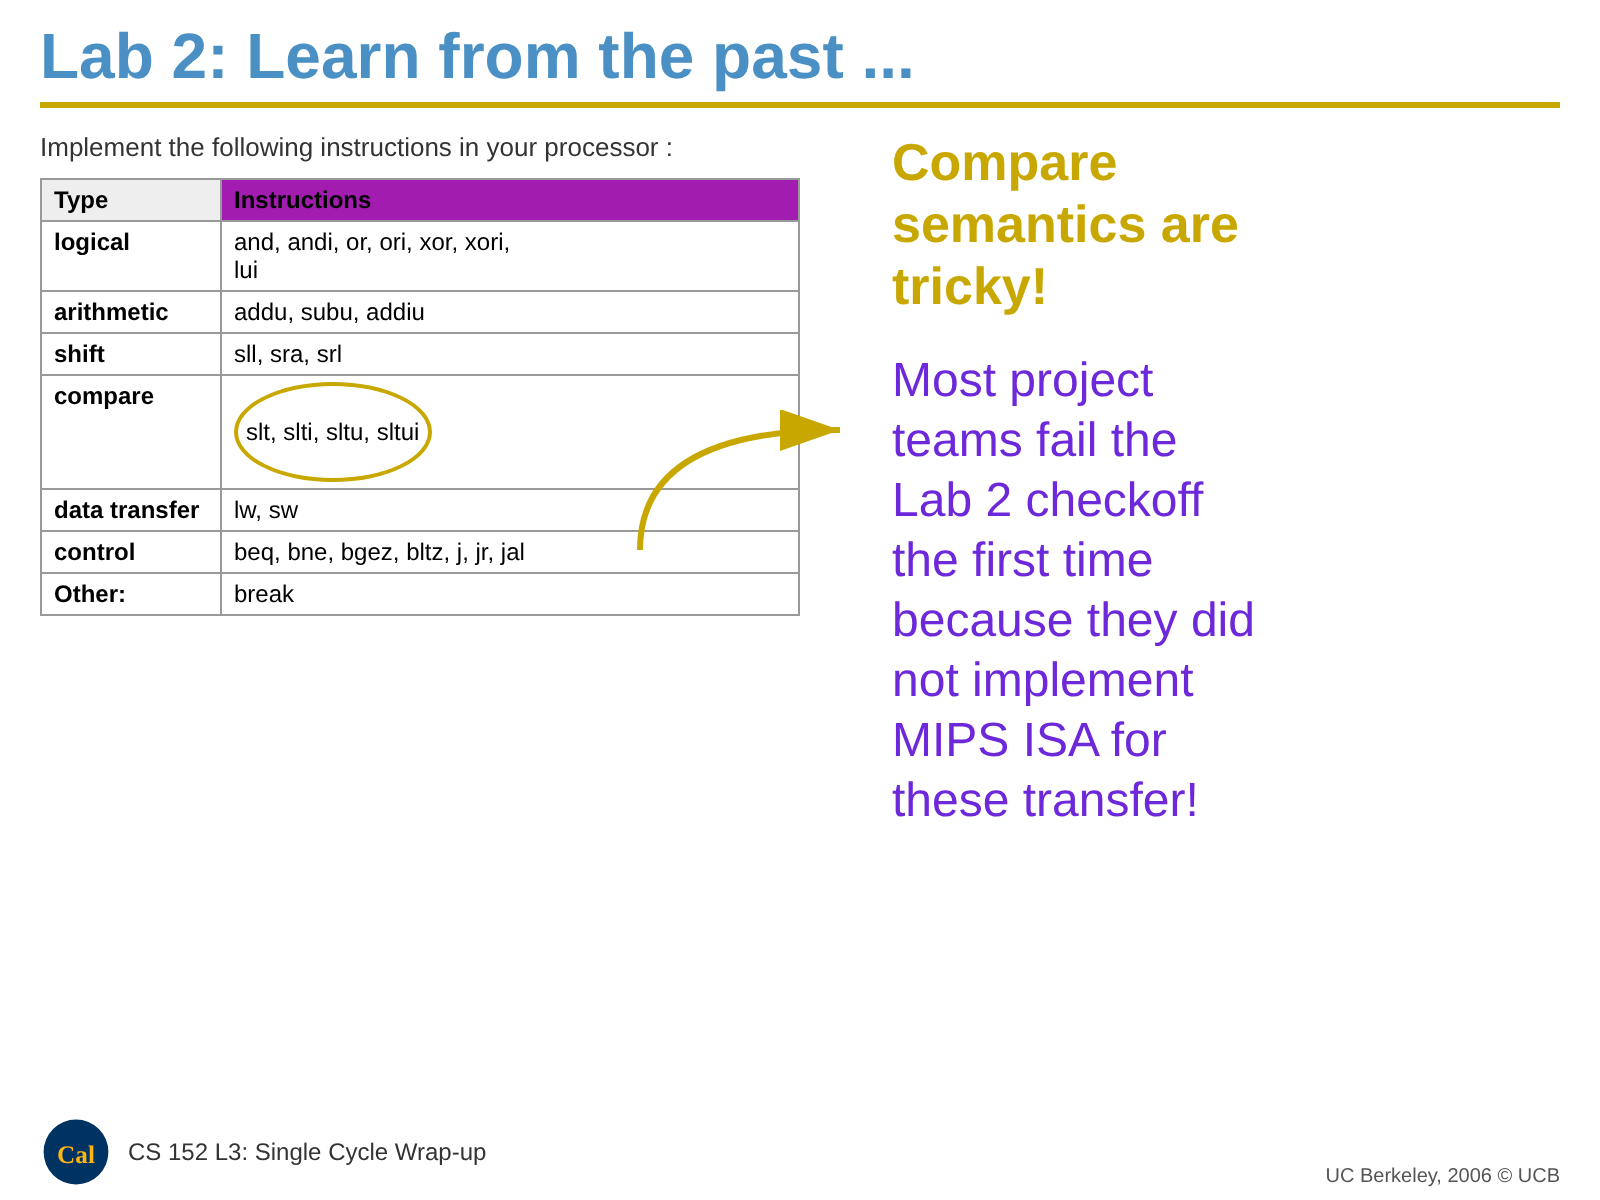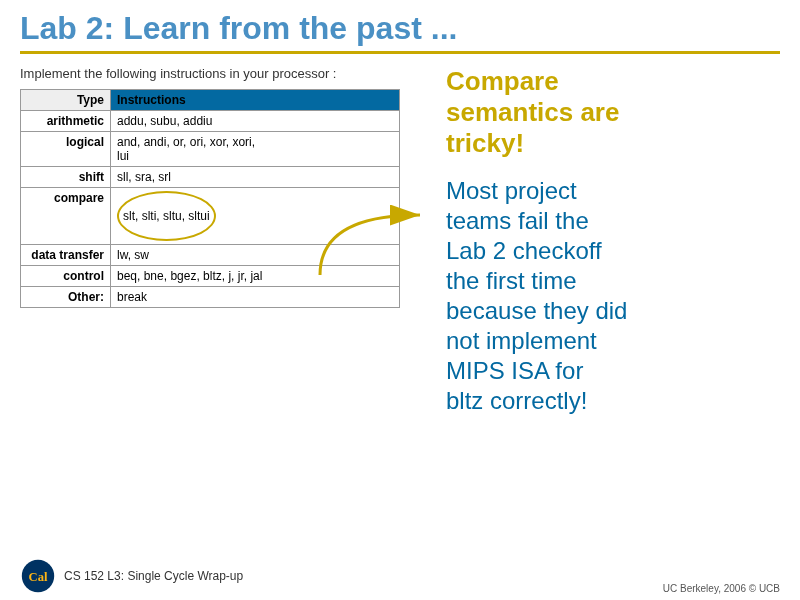--- a/index.html
+++ b/index.html
@@ -59,21 +59,20 @@
 
     .instr-table td {
       border: 1px solid #999;
       padding: 3px 6px;
       vertical-align: top;
     }
 
     .instr-table .col-type {
       font-weight: bold;
       width: 90px;
-      text-align: right;
     }
 
     .slt-highlight {
       background: transparent;
       position: relative;
     }
 
     .oval-container {
       display: inline-block;
       border: 2px solid #c8a800;
@@ -93,21 +92,21 @@
 
     .compare-text {
       font-size: 26px;
       font-weight: bold;
       color: #c8a800;
       line-height: 1.2;
     }
 
     .project-text {
       font-size: 24px;
-      color: #0369a1;
+      color: #6d28d9;
       line-height: 1.25;
     }
 
     
     .footer {
       position: absolute;
       bottom: 6px;
       left: 0;
       right: 0;
       display: flex;
@@ -156,29 +155,29 @@
 
 <div class="content">
 
   <div class="left-panel">
     <div class="subtitle">Implement the following instructions in your processor :</div>
 
     <table class="instr-table">
       <tbody>
           <tr>
         <td class="col-type" style="font-weight:bold; background:#eee;">Type</td>
-        <td style="font-weight:bold; background:#0369a1;">Instructions</td>
+        <td style="font-weight:bold; background:#a21caf;">Instructions</td>
+      </tr>
+      <tr>
+        <td class="col-type">logical</td>
+        <td>and, andi, or, ori, xor, xori,<br>lui</td>
       </tr>
       <tr>
         <td class="col-type">arithmetic</td>
         <td>addu, subu, addiu</td>
-      </tr>
-      <tr>
-        <td class="col-type">logical</td>
-        <td>and, andi, or, ori, xor, xori,<br>lui</td>
       </tr>
       <tr>
         <td class="col-type">shift</td>
         <td>sll, sra, srl</td>
       </tr>
       <tr>
         <td class="col-type">compare</td>
         <td class="slt-highlight">
           <span class="oval-container">slt, slti, sltu, sltui</span>
         </td>
@@ -217,21 +216,21 @@
     </div>
 
     <div class="project-text">
       <span>Most project</span><br>
       <span>teams fail the</span><br>
       <span>Lab 2 checkoff</span><br>
       <span>the first time</span><br>
       <span>because they did</span><br>
       <span>not implement</span><br>
       <span>MIPS ISA for</span><br>
-      <span>bltz correctly!</span>
+      <span>these transfer!</span>
     </div>
   </div>
 
 </div>
 
 <div class="footer">
   <div class="footer-left">
 
     <svg class="cal-logo" viewBox="0 0 40 40" width="40" height="40">
       <circle cx="20" cy="20" r="18" fill="#003262"></circle>

